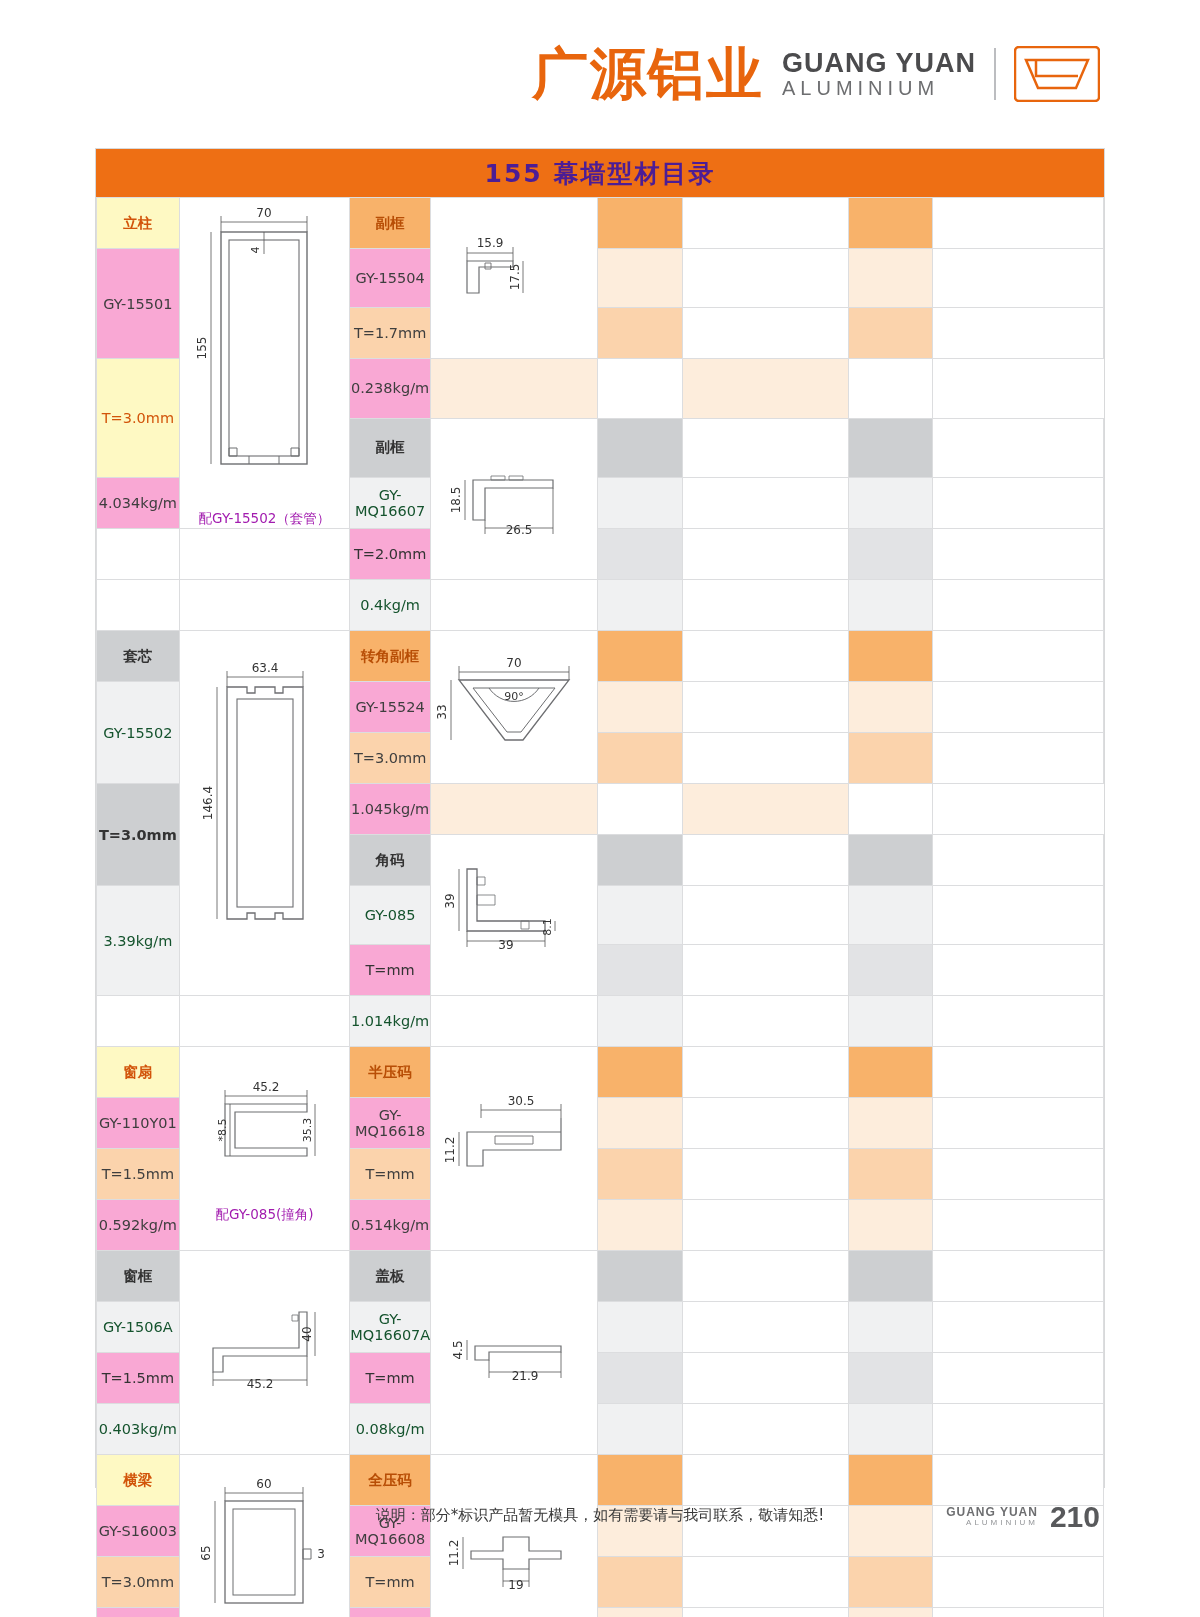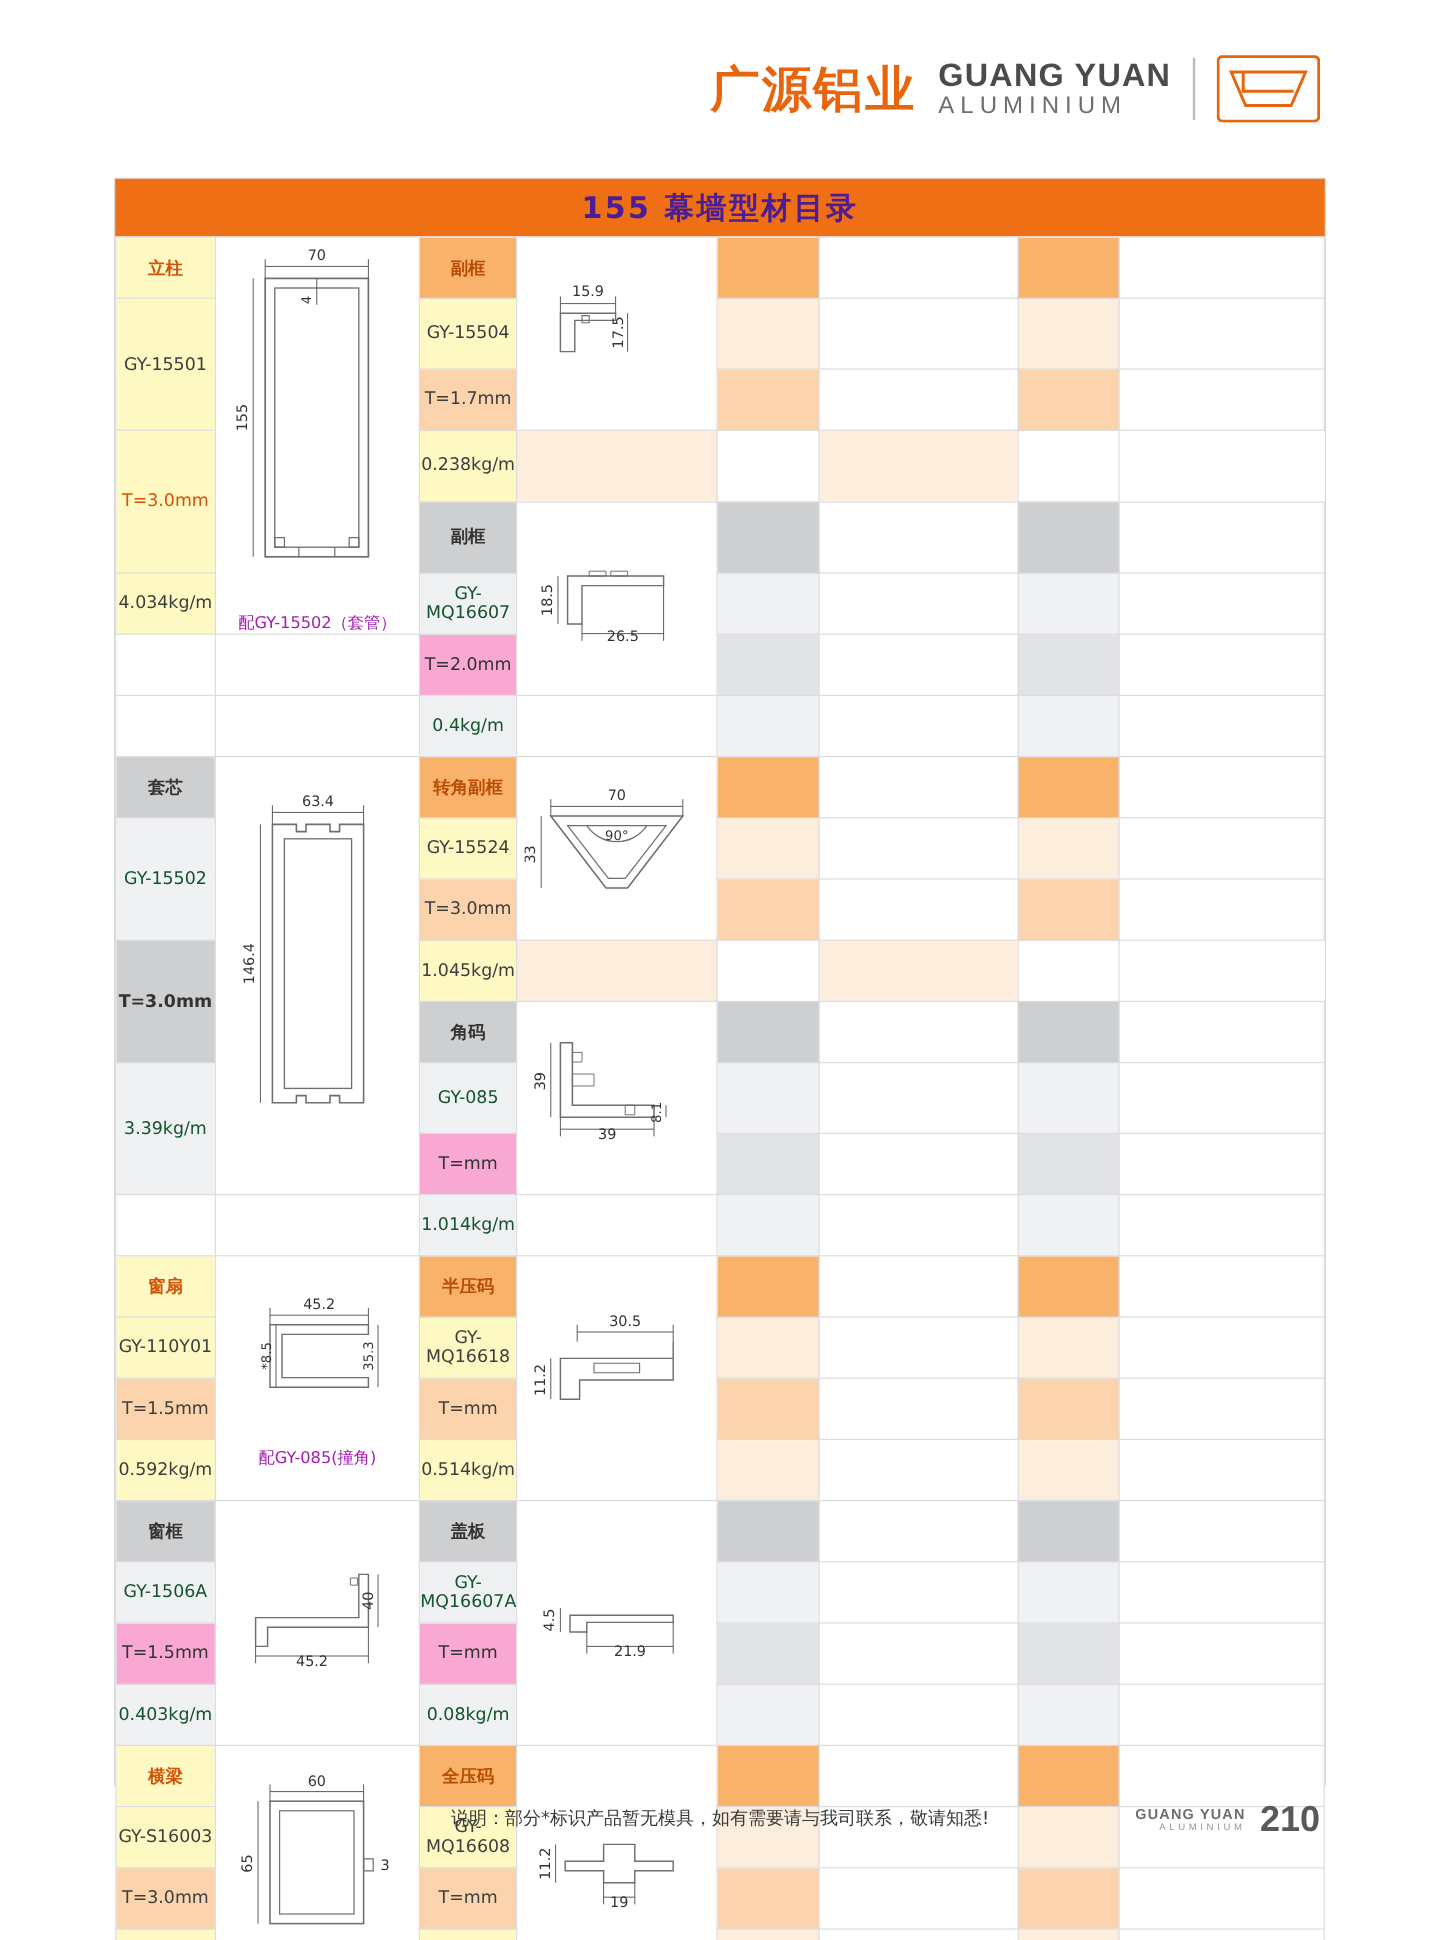--- a/index.html
+++ b/index.html
@@ -9,21 +9,21 @@
     color:#231f20;position:relative;overflow:hidden;
   }
   
   .header{
     position:absolute;left:0;top:0;width:1200px;height:140px;
   }
   .logo-wrap{
     position:absolute;right:100px;top:40px;height:68px;display:flex;align-items:center;
   }
   .logo-cn{
-    font-size:41px;font-weight:bold;color:#e8650d;letter-spacing:2px;
+    font-size:56px;font-weight:bold;color:#e8650d;letter-spacing:2px;
     font-family:"DejaVu Sans","Liberation Sans",sans-serif;
     margin-right:18px;line-height:1;
   }
   .logo-en{display:flex;flex-direction:column;justify-content:center;line-height:1.05;}
   .logo-en .l1{font-size:27px;font-weight:bold;color:#4b4b4d;letter-spacing:1px;}
   .logo-en .l2{font-size:20px;color:#6d6e70;letter-spacing:5px;}
   .logo-div{width:2px;height:52px;background:#bcbdc0;margin:0 18px;}
   .logo-mark{width:86px;height:56px;}
   
   .sheet{
@@ -45,21 +45,21 @@
   .c-s2{width:160px;}
   .c-s3{width:82px;}
   .c-s4{width:165px;}
   .txtcell{
     height:50px;text-align:center;font-size:14.5px;color:#333;
     font-family:"DejaVu Sans","Liberation Sans",sans-serif;
   }
   .hd{font-weight:bold;}
   .or1{background:#fef9c3;color:#d2540a;}
   .or2{background:#fbd3ac;color:#3e3e3e;}
-  .or4{background:#fef9c3;color:#3e3e3e;}
+  .or4{background:#f9a8d4;color:#3e3e3e;}
   .orhd{background:#f8b26a;color:#b84e06;font-weight:bold;}
   .gr1{background:#cdcfd1;color:#333;font-weight:bold;}
   .gr2{background:#f9a8d4;color:#333;}
   .gr4{background:#f0f1f2;color:#14532d;}
   .blank-or-a{background:#f8b26a;}
   .blank-or-b{background:#fbd3ac;}
   .blank-or-c{background:#fdeddc;}
   .blank-gr-a{background:#cdcfd1;}
   .blank-gr-b{background:#e2e3e5;}
   .blank-gr-c{background:#f0f1f2;}

